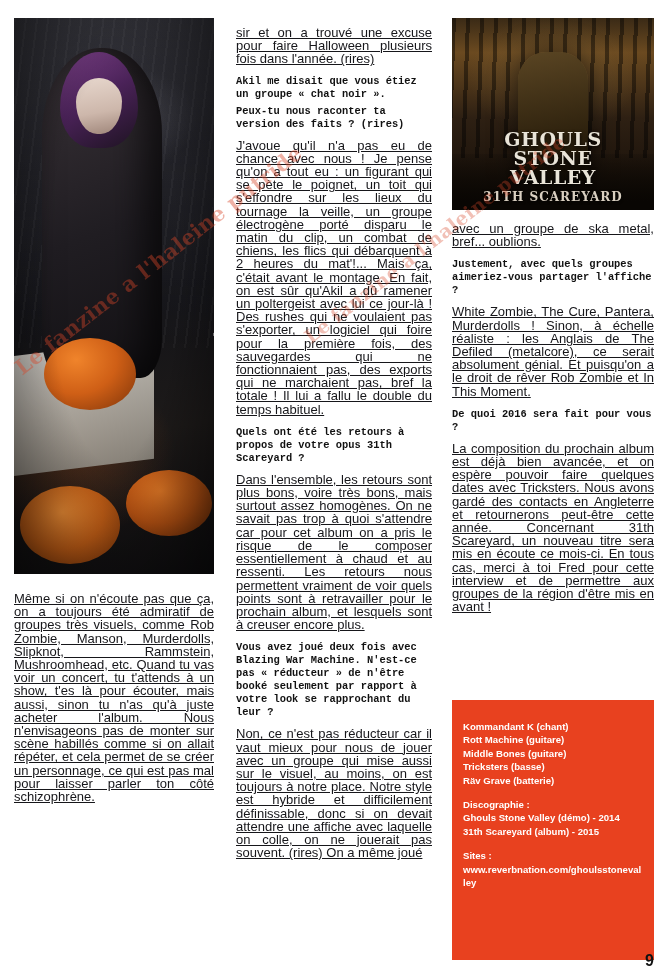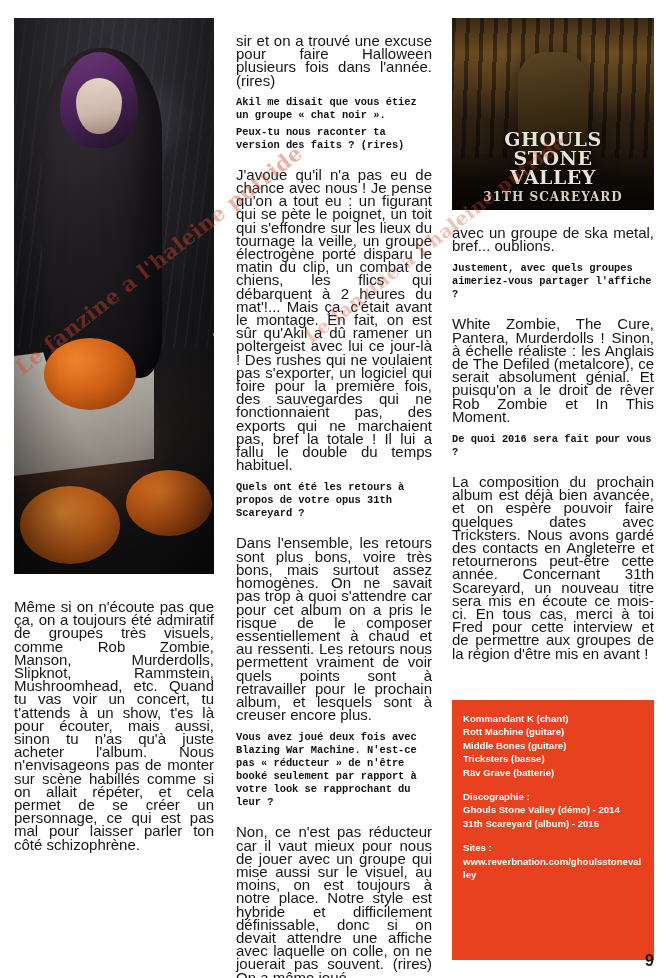--- a/index.html
+++ b/index.html
@@ -192,25 +192,26 @@
     color: #d9cfc0;
     font-family: "DejaVu Serif", serif;
     font-weight: 700;
     font-size: 12px;
     letter-spacing: 1px;
     text-shadow: 0 1px 3px rgba(0,0,0,.9);
   }
 
   
   p.body {
-    margin: 16px 0 9px 0;
-    font-size: 15px;
+    margin: 8px 0 9px 0;
+    font-size: 13px;
     line-height: 13.2px;
     text-align: justify;
     color: #16161a;
+    text-decoration: underline;
   }
   p.body.first { text-indent: 0; }
   .q {
     margin: 10px 0 4px 0;
     font-size: 10.4px;
     line-height: 13px;
     font-weight: bold;
     color: #111;
     text-align: left;
     font-family: Liberation Mono, monospace;
@@ -220,21 +221,21 @@
   
   .infobox {
     position: absolute;
     left: 452px;
     top: 700px;
     width: 202px;
     height: 260px;
     background: #e8411f;
     color: #ffffff;
     box-sizing: border-box;
-    padding: 12px 11px 10px 11px;
+    padding: 20px 11px 10px 11px;
   }
   .infobox .line {
     font-size: 9.6px;
     line-height: 13.4px;
     font-weight: bold;
     color: #ffffff;
     word-break: break-word;
   }
   .infobox .gap { height: 11px; }
 

